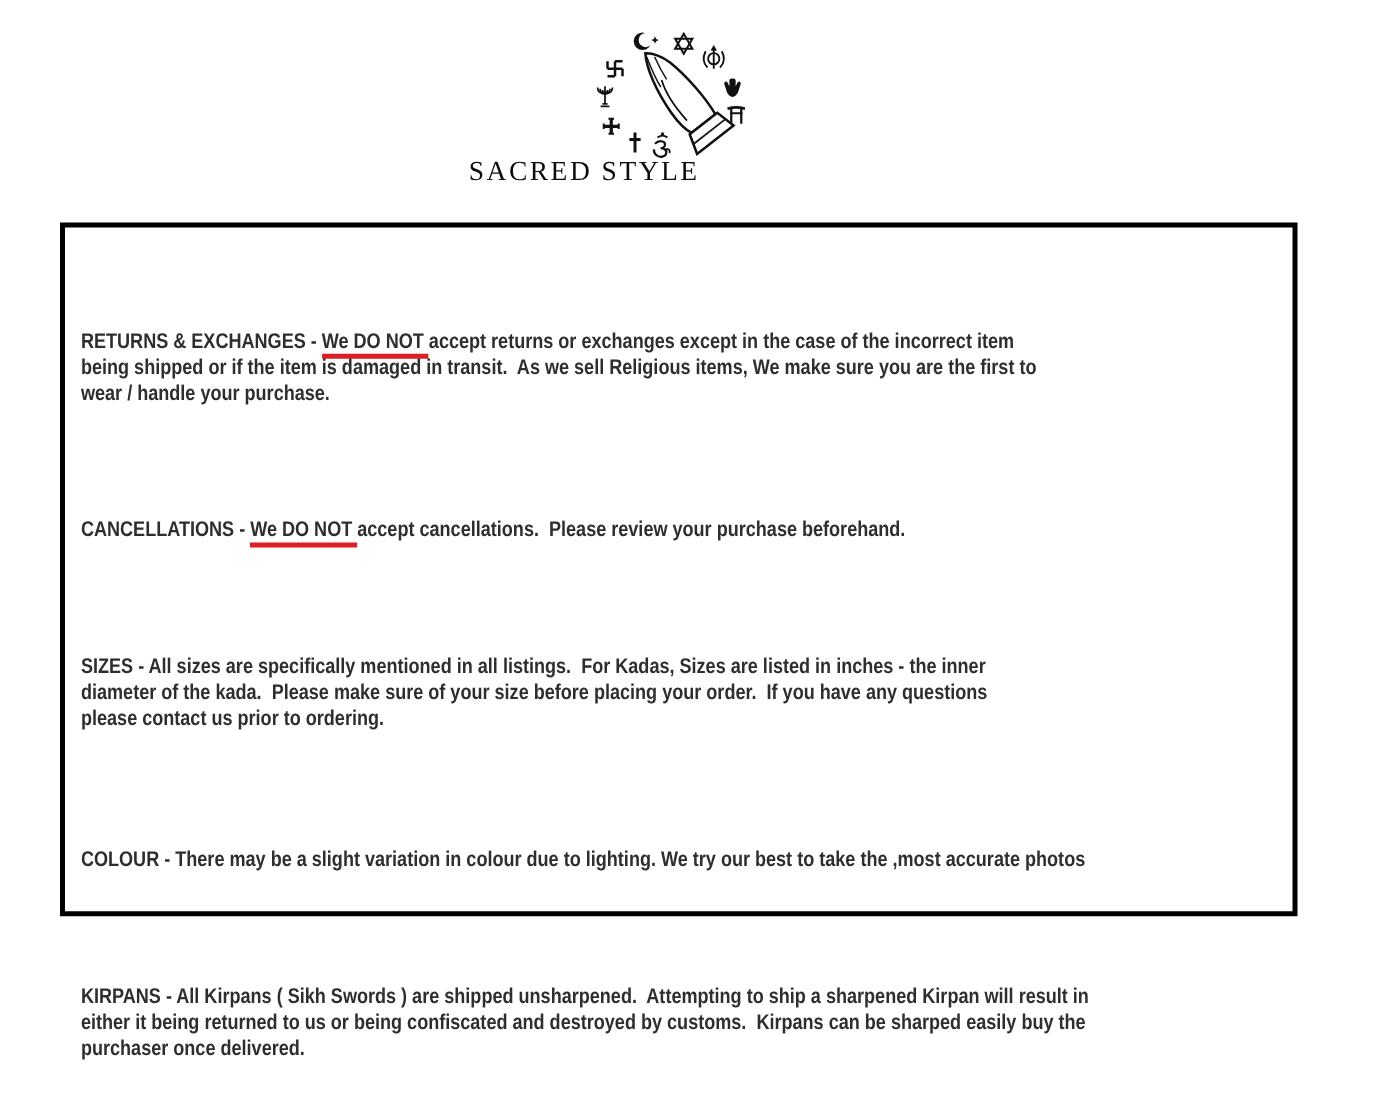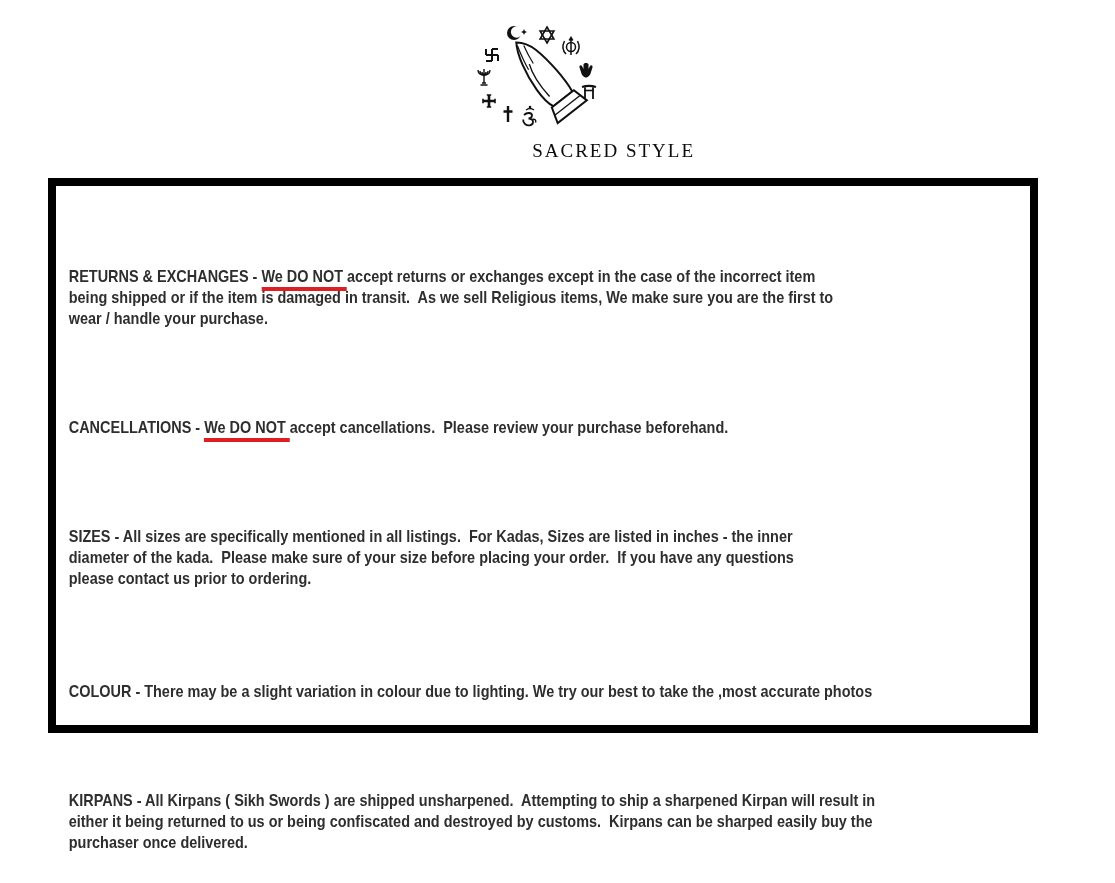--- a/index.html
+++ b/index.html
@@ -6,31 +6,31 @@
   .page {
     position: relative;
     width: 1115px; height: 883px;
     background: #ffffff;
     overflow: hidden;
     font-family: "Liberation Sans", sans-serif;
   }
   
   .logo-svg { position:absolute; left:452px; top:16px; }
   .brand {
-    position:absolute; left:375px; top:140px; width:320px;
-    text-align:right;
+    position:absolute; left:375px; top:124px; width:320px;
+    text-align:left;
     font-family: "Liberation Serif", serif;
-    font-size:19px; letter-spacing:2px; color:#0c0c0c;
+    font-size:22px; letter-spacing:2px; color:#0c0c0c;
     white-space: pre;
   }
   
   .policy-box {
     position:absolute; left:48px; top:178px;
     width:990px; height:555px;
-    border:8px solid #000000;
+    border:4px solid #000000;
     box-sizing:border-box;
     background:#fff;
   }
   .policy-text {
     padding:17px 0 0 15px;
     transform: scaleX(0.85);
     transform-origin: 0 0;
     white-space: pre;           
     font-weight: bold;
     font-size: 17px;

